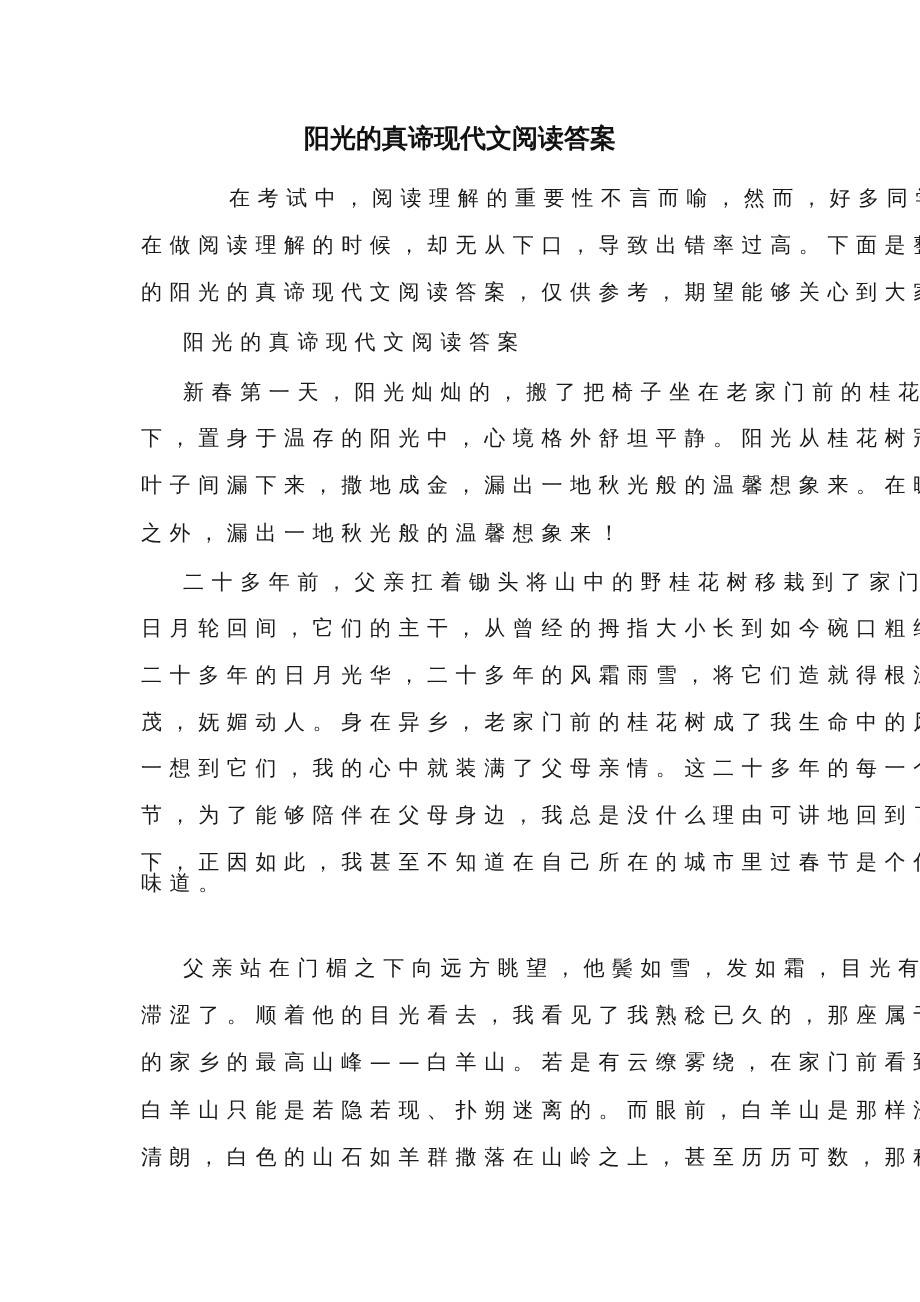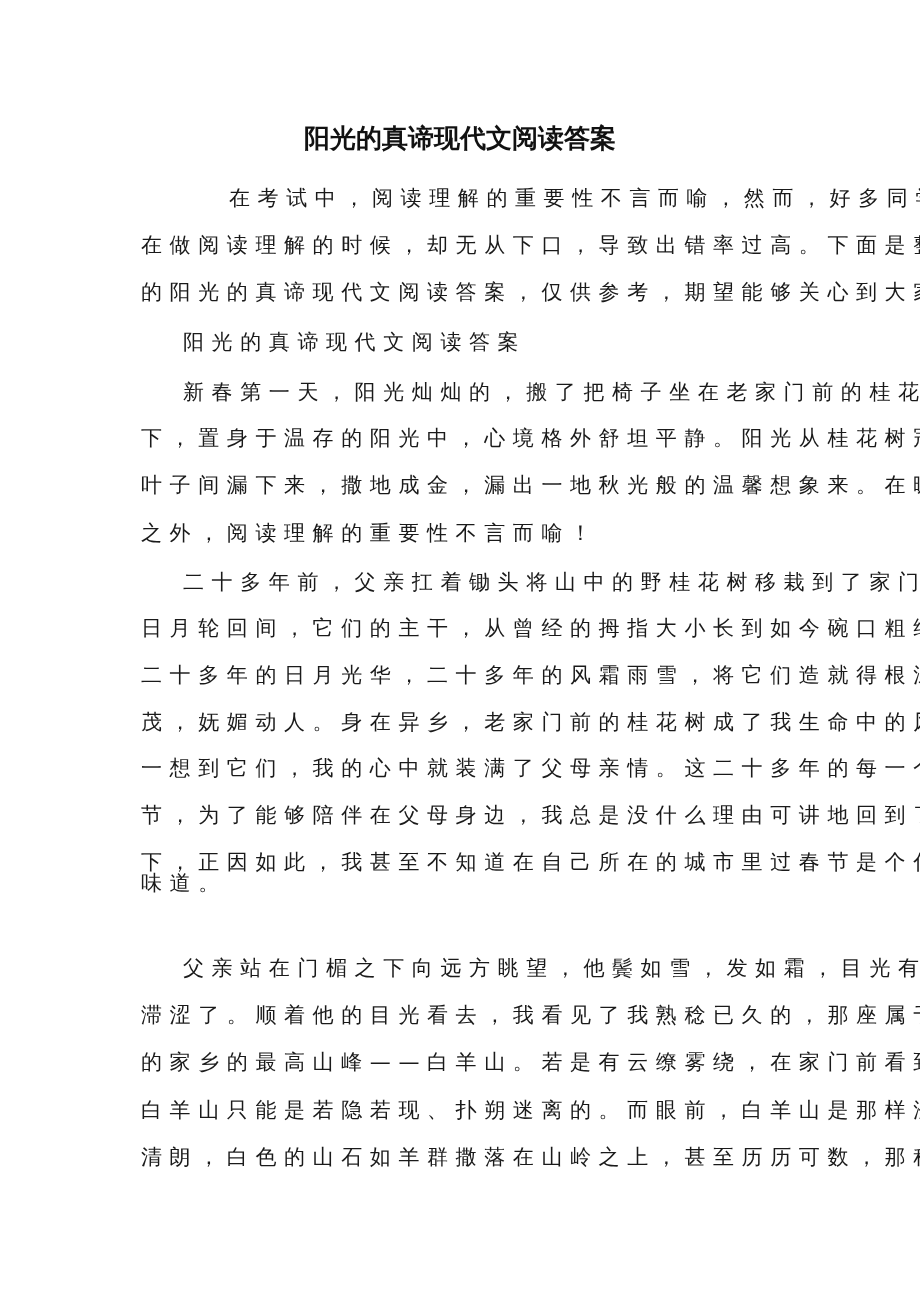--- a/index.html
+++ b/index.html
@@ -25,21 +25,21 @@
 <div class="page">
   <div class="title">阳光的真谛现代文阅读答案</div>
   <div id="lines">
       <div class="line indent2" style="top: 181px;">在考试中，阅读理解的重要性不言而喻，然而，好多同学</div>
       <div class="line" style="top: 228px;">在做阅读理解的时候，却无从下口，导致出错率过高。下面是整理</div>
       <div class="line" style="top: 275px;">的阳光的真谛现代文阅读答案，仅供参考，期望能够关心到大家。</div>
       <div class="line indent1" style="top: 325px;">阳光的真谛现代文阅读答案</div>
       <div class="line indent1" style="top: 375px;">新春第一天，阳光灿灿的，搬了把椅子坐在老家门前的桂花树</div>
       <div class="line" style="top: 421px;">下，置身于温存的阳光中，心境格外舒坦平静。阳光从桂花树冠的</div>
       <div class="line" style="top: 468px;">叶子间漏下来，撒地成金，漏出一地秋光般的温馨想象来。在暖和</div>
-      <div class="line" style="top: 516px;">之外，阅读理解的重要性不言而喻！</div>
+      <div class="line" style="top: 516px;">之外，漏出一地秋光般的温馨想象来！</div>
       <div class="line indent1" style="top: 565px;">二十多年前，父亲扛着锄头将山中的野桂花树移栽到了家门前，</div>
       <div class="line" style="top: 611px;">日月轮回间，它们的主干，从曾经的拇指大小长到如今碗口粗细了，</div>
       <div class="line" style="top: 658px;">二十多年的日月光华，二十多年的风霜雨雪，将它们造就得根深叶</div>
       <div class="line" style="top: 705px;">茂，妩媚动人。身在异乡，老家门前的桂花树成了我生命中的风景，</div>
       <div class="line" style="top: 751px;">一想到它们，我的心中就装满了父母亲情。这二十多年的每一个春</div>
       <div class="line" style="top: 798px;">节，为了能够陪伴在父母身边，我总是没什么理由可讲地回到了乡</div>
       <div class="line" style="top: 845px;">下，正因如此，我甚至不知道在自己所在的城市里过春节是个什么</div>
       <div class="line" style="top: 866px;">味道。</div>
       <div class="line indent1" style="top: 951px;">父亲站在门楣之下向远方眺望，他鬓如雪，发如霜，目光有些</div>
       <div class="line" style="top: 998px;">滞涩了。顺着他的目光看去，我看见了我熟稔已久的，那座属于我</div>

